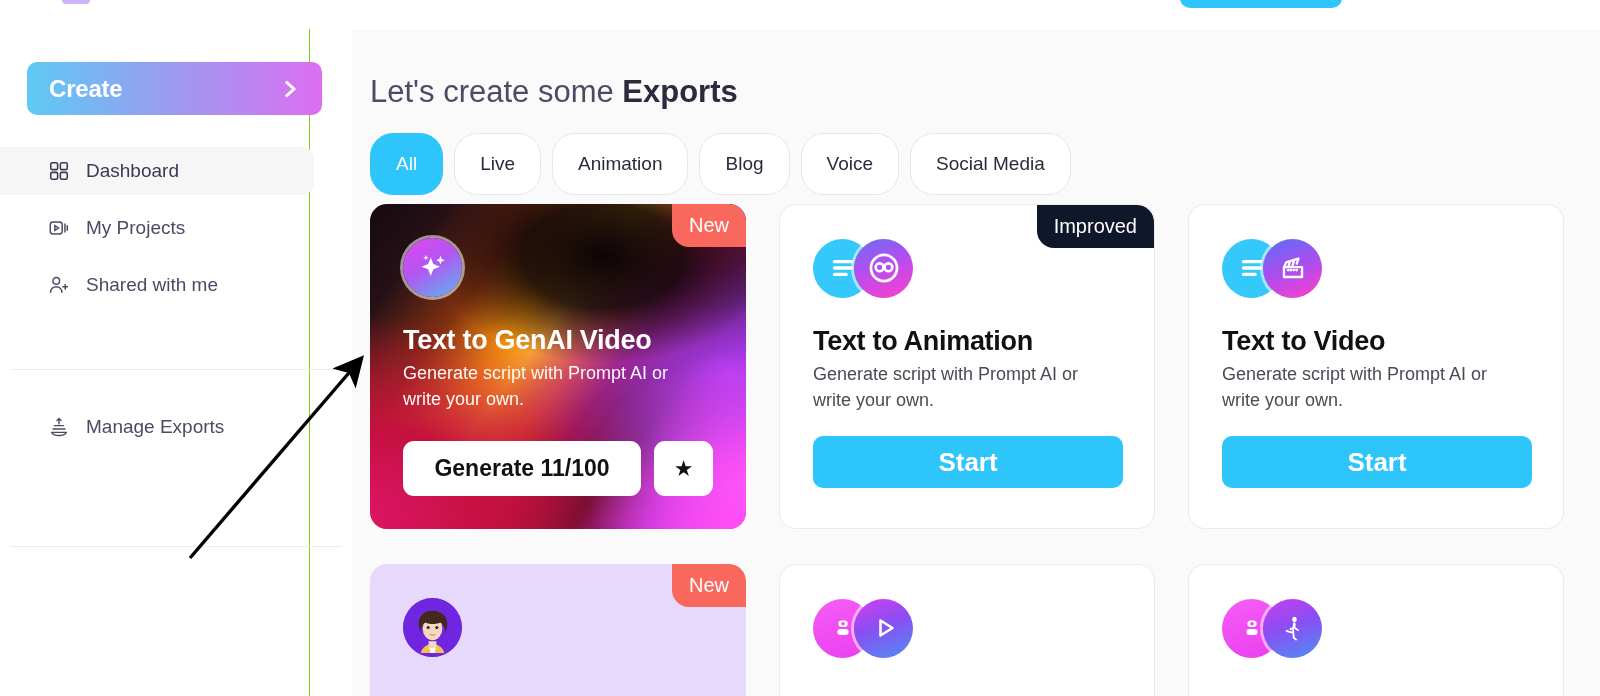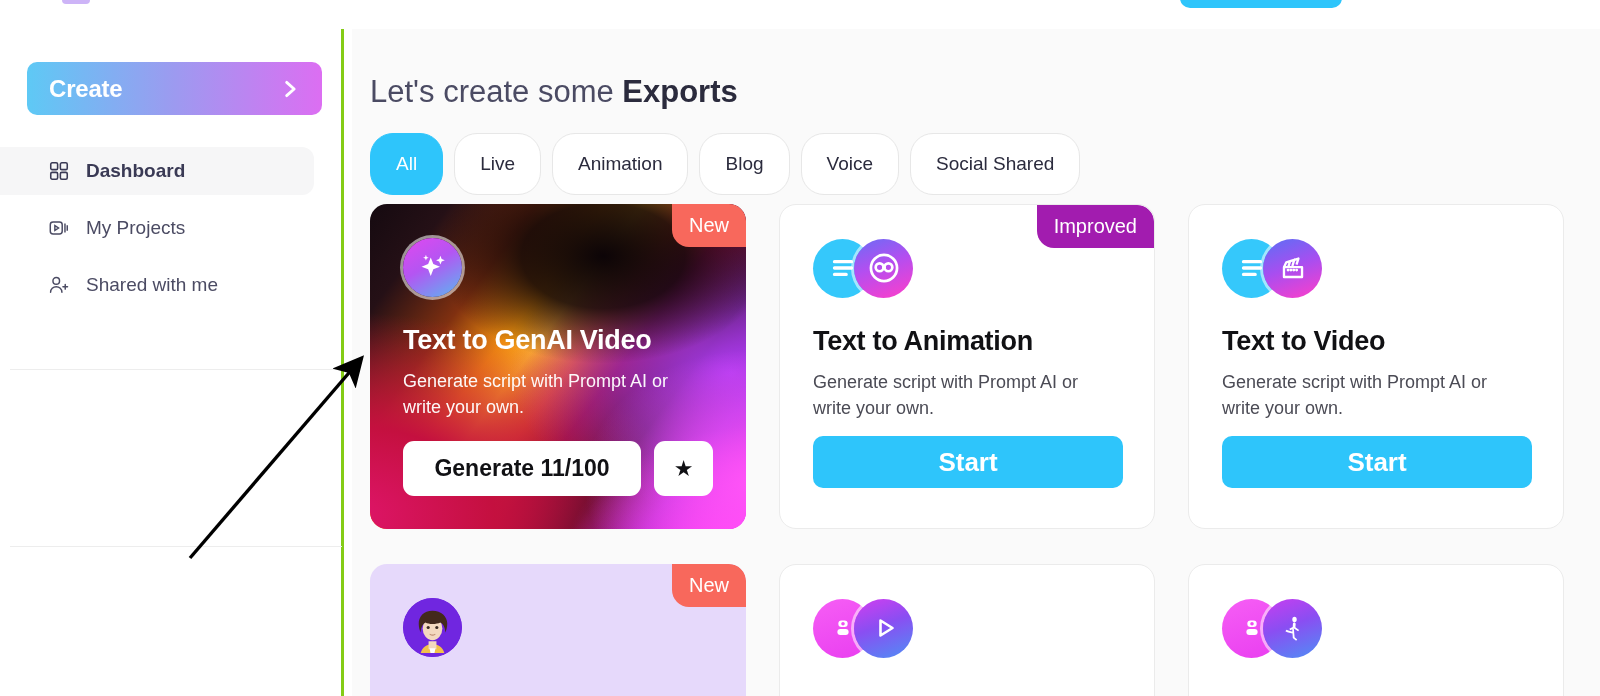--- a/index.html
+++ b/index.html
@@ -17,22 +17,22 @@
     position:absolute; left:62px; top:-14px; width:28px; height:18px;
     background:#cdb4f7; border-radius:4px;
   }
   .top-cta-frag {
     position:absolute; left:1180px; top:-42px; width:162px; height:50px;
     background:#2ec5fb; border-radius:10px;
   }
 
   
   .sidebar {
-    position:absolute; left:0; top:29px; width:344px; height:667px;
-    background:#ffffff; border-right:3px solid #84cc16;
+    position:absolute; left:0; top:29px; width:310px; height:667px;
+    background:#ffffff; border-right:1px solid #84cc16;
   }
   .create-btn {
     position:absolute; left:27px; top:33px; width:295px; height:53px;
     border-radius:10px;
     background: linear-gradient(90deg,#5ec9f5 0%, #9a9cf0 48%, #dc6ef2 100%);
     display:flex; align-items:center; justify-content:space-between;
     padding:0 22px; cursor:pointer; border:none;
   }
   .create-btn .label {
     color:#ffffff; font-size:24px; font-weight:bold; letter-spacing:-0.2px;
@@ -42,21 +42,21 @@
   .nav { position:absolute; left:0; top:118px; width:352px; }
   .nav-item {
     display:flex; align-items:center; gap:16px;
     height:48px; margin:0 38px 0 0; padding-left:48px;
     border-radius:0 12px 12px 0; cursor:pointer;
   }
   .nav-item + .nav-item { margin-top:9px; }
   .nav-item.active { background:#f6f6f7; }
   .nav-item .ico { width:22px; height:22px; flex:0 0 22px; display:block; color:#4b4b63; }
   .nav-item .txt { font-size:19px; color:#4b4b63; }
-  .nav-item.active .txt { font-weight:bold; color:#3a3a55; }
+  .nav-item.active .txt { font-weight:normal; color:#3a3a55; }
 
   .divider { position:absolute; left:10px; width:332px; height:1px; background:#ededed; }
   .div1 { top:340px; }
   .div2 { top:517px; }
 
   .nav2 { position:absolute; left:0; top:374px; width:352px; }
 
   
   .main {
     position:absolute; left:352px; top:29px; width:1248px; height:667px;
@@ -88,35 +88,35 @@
     overflow:hidden;
   }
 
   .badge {
     position:absolute; right:0; top:0; z-index:4;
     height:43px; padding:0 17px; border-radius:0 17px 0 17px;
     display:flex; align-items:center; justify-content:center;
     color:#ffffff; font-size:20px; white-space:nowrap;
   }
   .badge.new { background:#f8685c; }
-  .badge.improved { background:#a21caf;margin-left:10px; }
+  .badge.improved { background:#0f172a;margin-left:10px; }
 
   .card-inner { position:absolute; left:0; top:0; width:100%; height:100%; padding:33px 47px 0 33px; z-index:3; }
 
   .icon-wrap { display:flex; align-items:center; height:60px; }
   .circ {
     width:59px; height:59px; border-radius:50%;
     display:flex; align-items:center; justify-content:center;
     box-shadow:0 0 0 3px rgba(255,255,255,0.55);
   }
   .circ + .circ { margin-left:-18px; }
   .circ svg { display:block; }
 
   .card-title { margin-top:28px; font-size:27px; font-weight:bold; color:#111114; letter-spacing:-0.3px; }
-  .card-desc { margin-top:12px; font-size:18px; line-height:1.45; color:#4b4b55; max-width:300px; }
+  .card-desc { margin-top:4px; font-size:18px; line-height:1.45; color:#4b4b55; max-width:300px; }
 
   .start-btn {
     position:absolute; left:33px; bottom:40px; width:310px; height:52px;
     background:#2ec5fb; color:#ffffff; border:none; border-radius:10px;
     font-size:26px; font-weight:bold; cursor:pointer;
     font-family:"Liberation Sans", sans-serif;
   }
 
   
   .card.featured { border:none; }
@@ -218,38 +218,48 @@
         </span>
         <span class="txt">Shared with me</span>
       </div>
 
     </div>
 
     <div class="divider div1"></div>
 
     <div class="nav2">
 
+      <div class="nav-item">
+        <span class="ico">
+          <svg viewBox="0 0 24 24" width="22" height="22" fill="none" stroke="#4b4b63" stroke-width="1.5" stroke-linecap="round">
+              <path d="M12 2.6v6M9.8 4.8L12 2.6l2.2 2.2"></path>
+              <path d="M7 10.5h10M5.4 14.2h13.2M4.2 17.9h15.6"></path>
+              <path d="M4.2 17.9c0 1.9 3.5 3.4 7.8 3.4s7.8-1.5 7.8-3.4"></path>
+            </svg>
+        </span>
+        <span class="txt">Manage Exports</span>
+      </div>
 
 
     </div>
 
     <div class="divider div2"></div>
   </div>
 
   <div class="main">
 
     <div class="page-title"><span>Let's create some </span><b>Exports</b></div>
 
     <div class="pills">
       <div class="pill active">All</div>
       <div class="pill">Live</div>
       <div class="pill">Animation</div>
       <div class="pill">Blog</div>
       <div class="pill">Voice</div>
-      <div class="pill">Social Shared</div>
+      <div class="pill">Social Media</div>
     </div>
 
     <div class="grid">
 
       <div class="row">
 
         <div class="card featured">
           <div class="grad"></div>
           <div class="grad-ov"></div>
           <div class="badge new">New</div>

